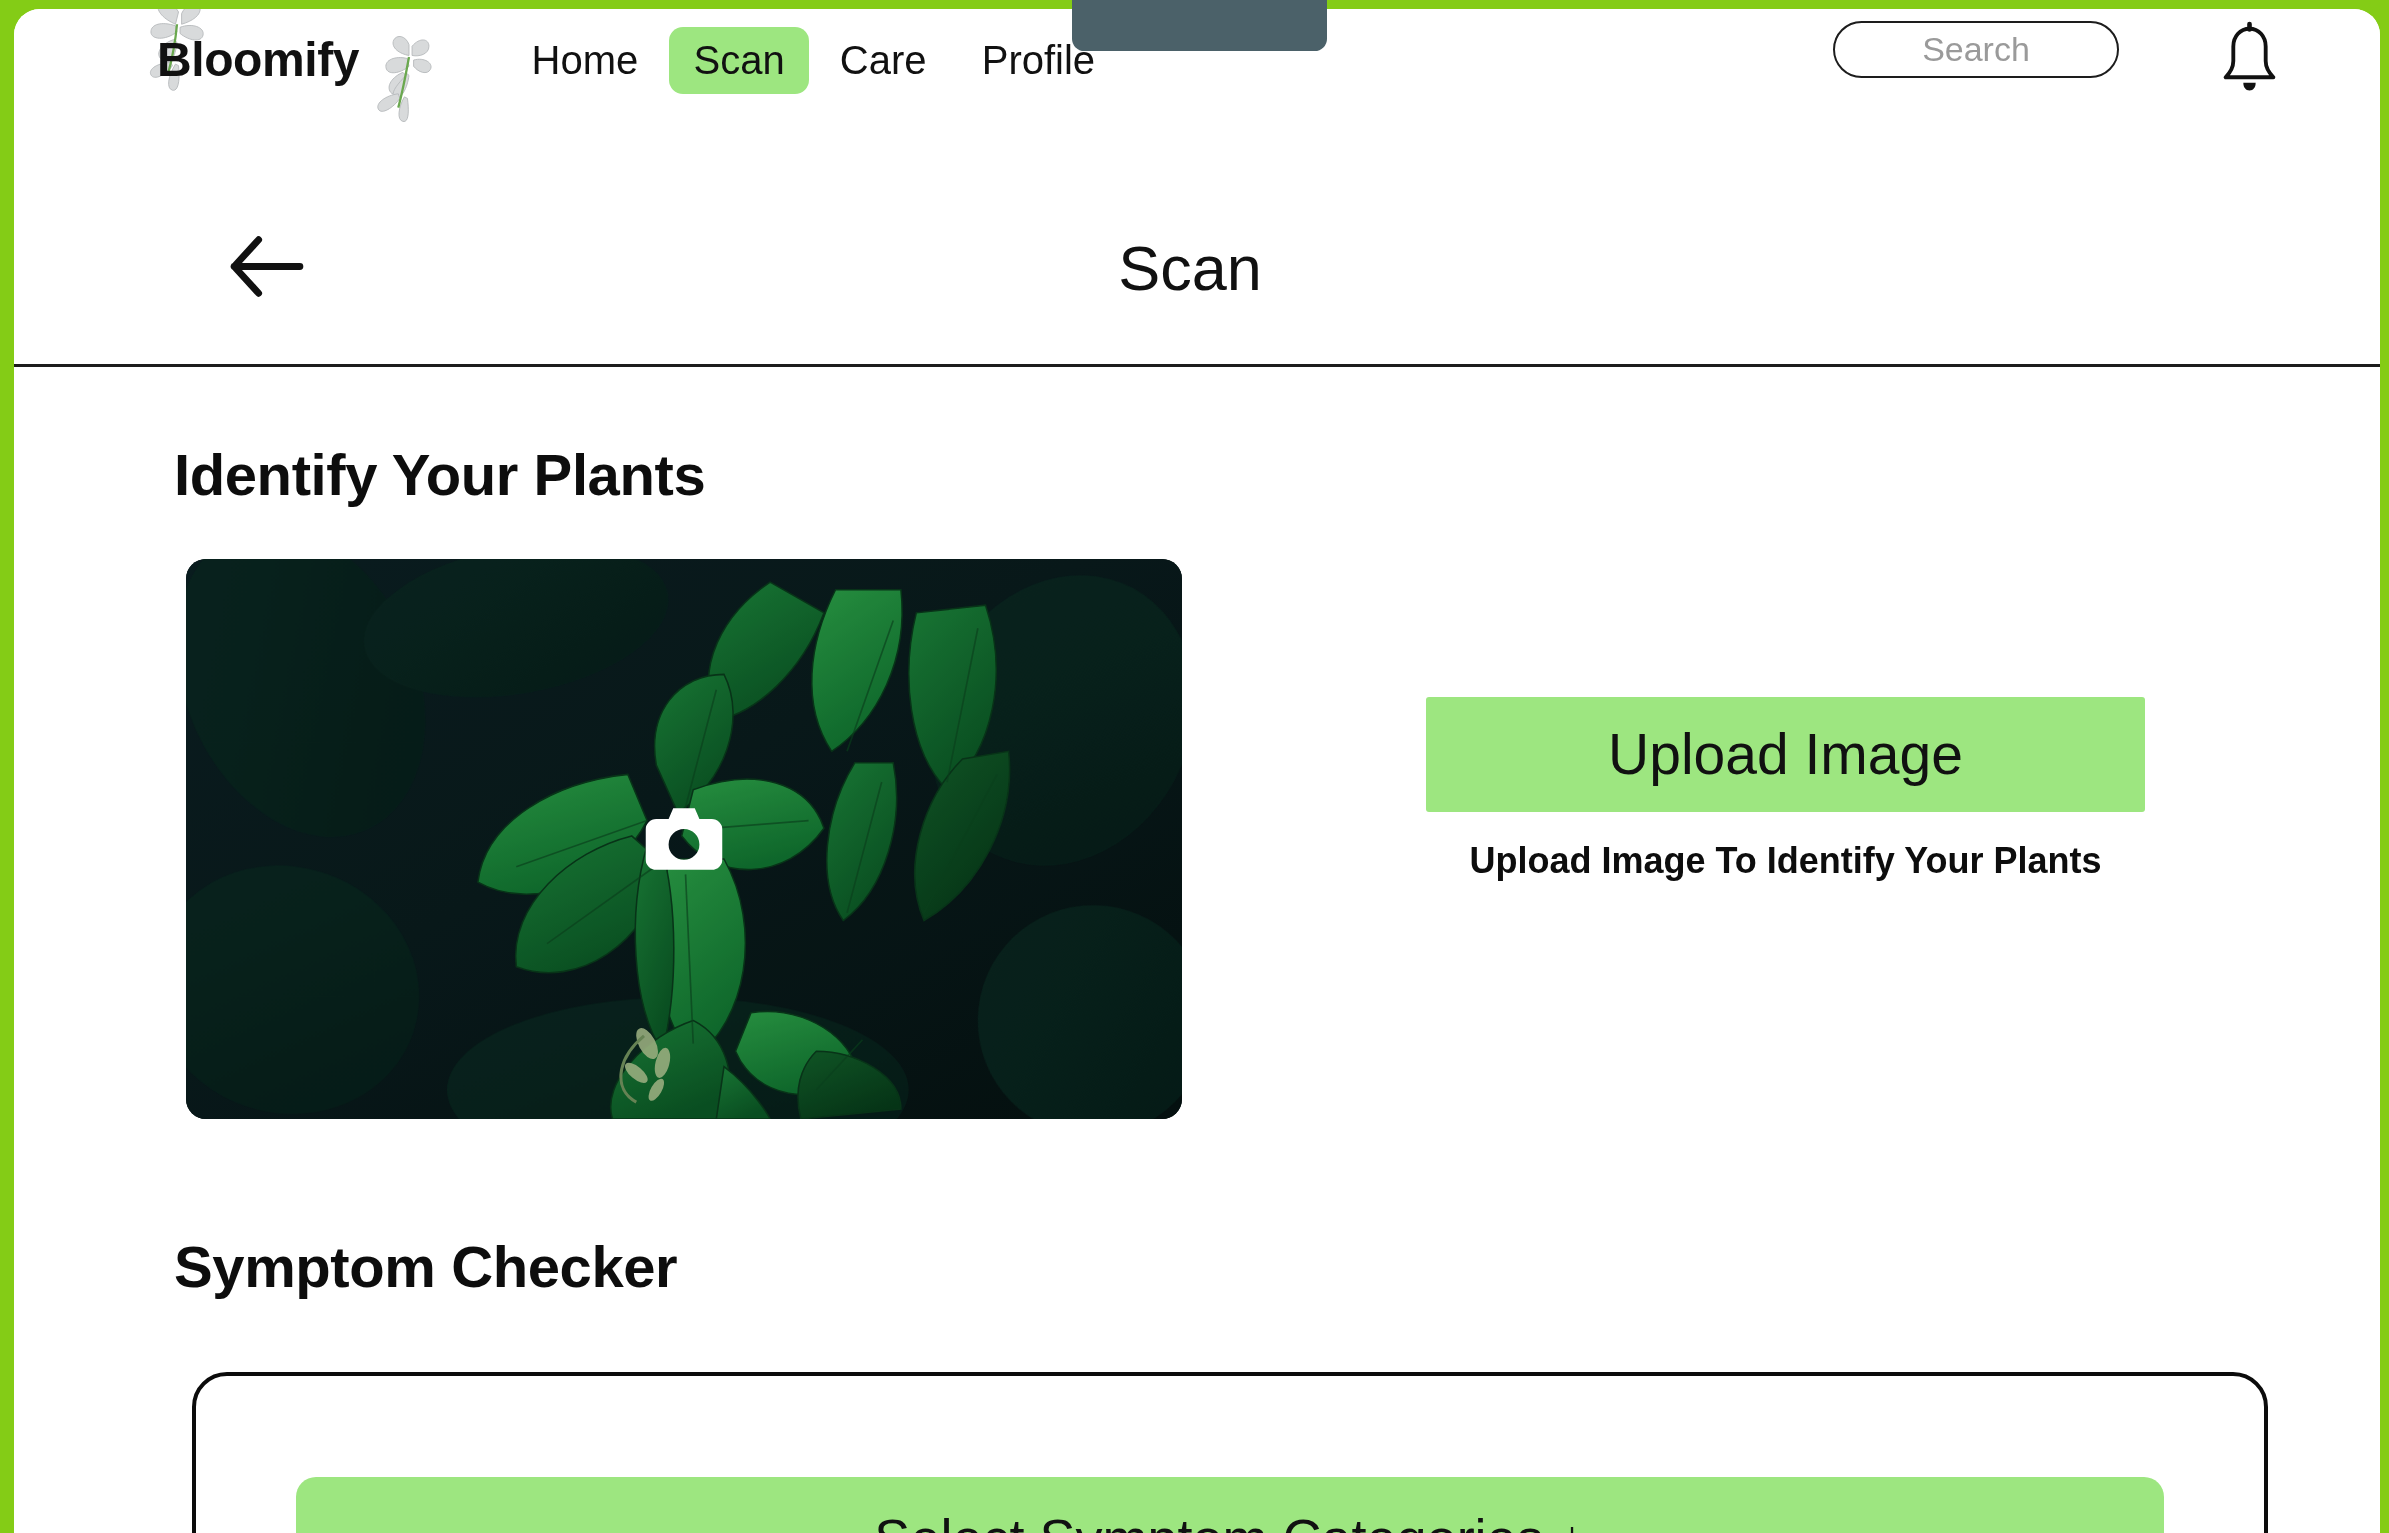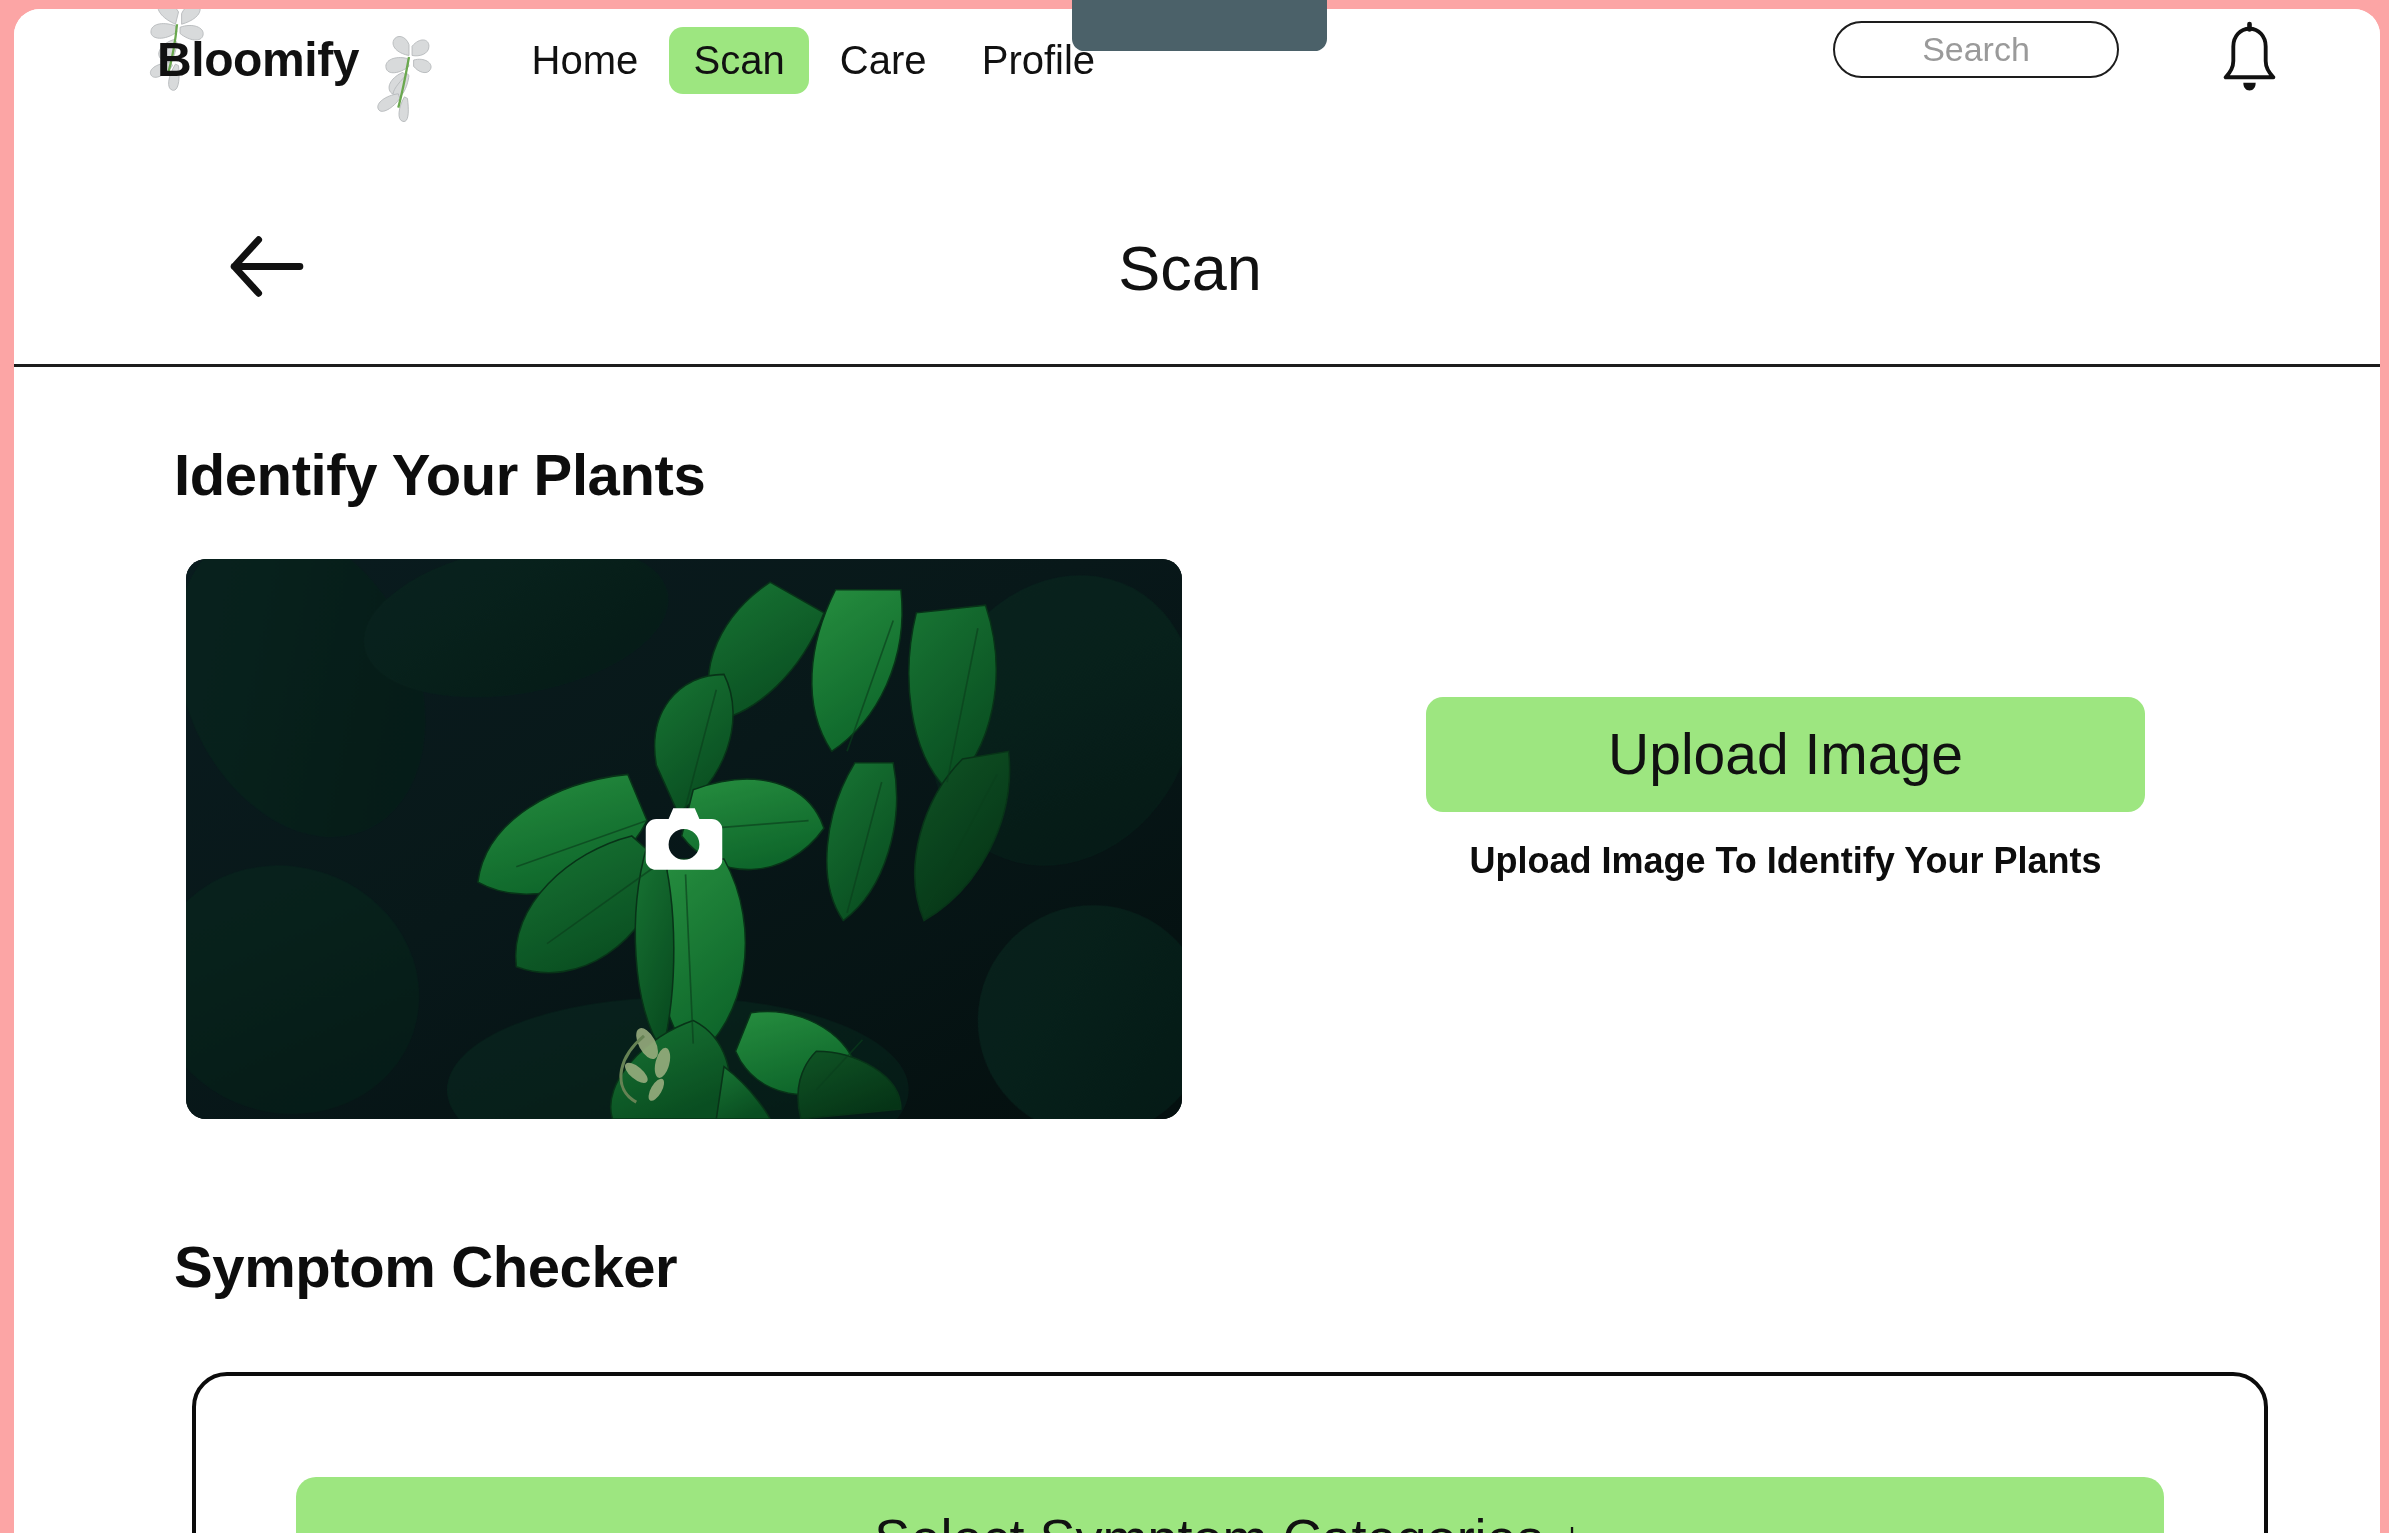--- a/index.html
+++ b/index.html
@@ -10,21 +10,21 @@
     overflow: hidden;
     background: #4b6169;
     font-family: "Liberation Sans", sans-serif;
   }
 
   
   #app-root {
     position: relative;
     width: 2389px;
     height: 1534px;
-    background: #fca5a5;
+    background: #84cc16;
   }
 
   
   #browser-tab {
     position: absolute;
     left: 1072px;
     top: 0;
     width: 255px;
     height: 51px;
     background: #4b6169;
@@ -209,21 +209,21 @@
     display: flex;
     flex-direction: column;
     align-items: center;
     width: 719px;
   }
   #upload-button {
     width: 719px;
     height: 115px;
     background: #9de680;
     border: none;
-    border-radius: 17px;
+    border-radius: 3px;
     font-size: 57px;
     font-family: "Liberation Sans", sans-serif;
     color: #111111;
     cursor: pointer;
     line-height: 115px;
     text-align: center;
   }
   #upload-caption {
     margin-top: 28px;
     font-size: 36px;

